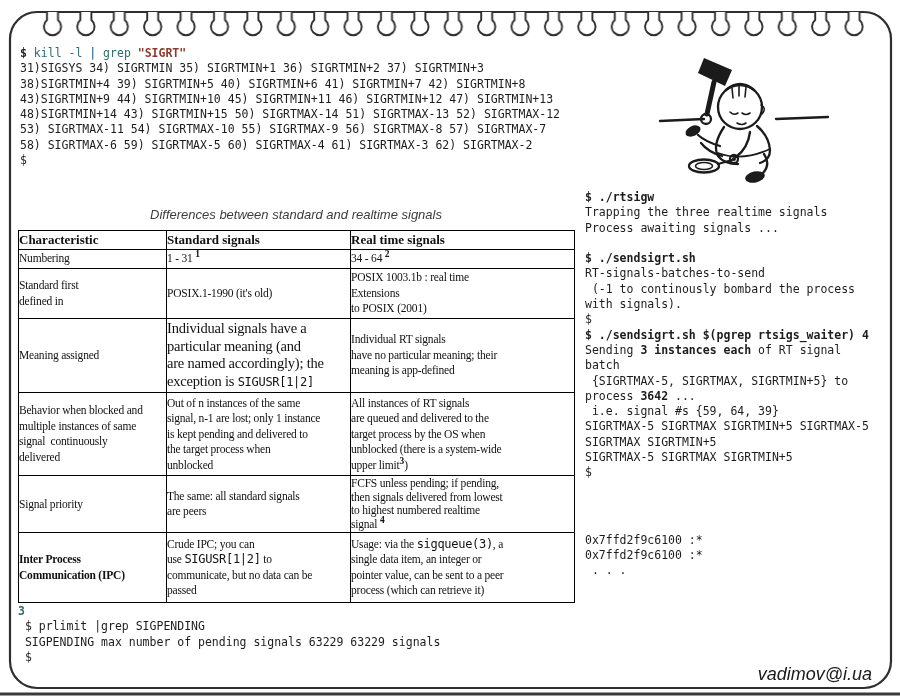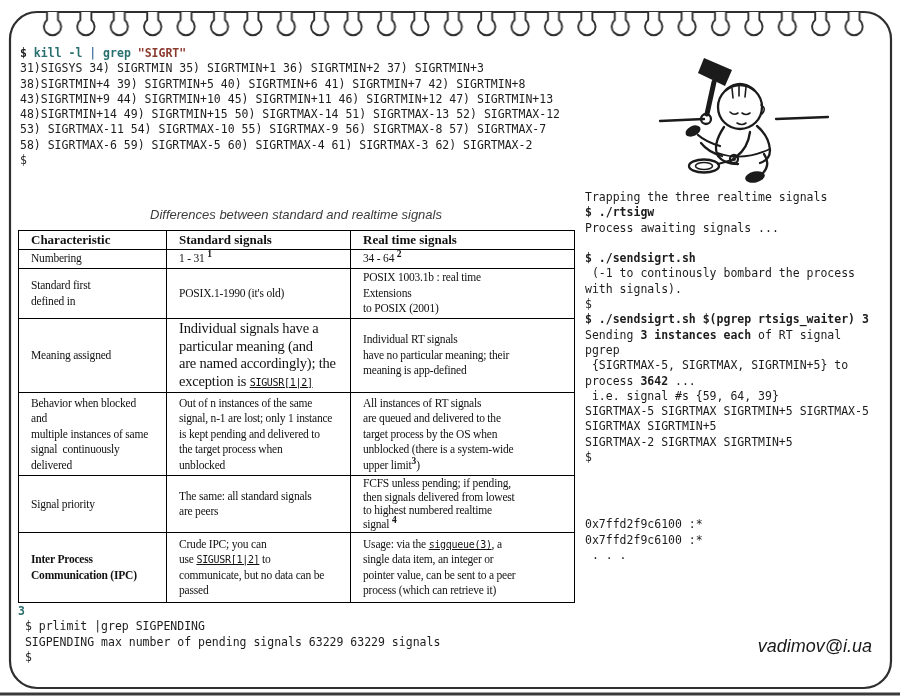--- a/index.html
+++ b/index.html
@@ -3,36 +3,36 @@
 <meta charset="utf-8">
 <style>
   html,body{margin:0;padding:0;background:#ffffff;}
   #page{position:relative;width:900px;height:700px;background:#ffffff;overflow:hidden;
         font-family:"DejaVu Sans Mono",monospace;color:#1c1c1c;}
   .abs{position:absolute;}
   
   .term{font-family:"DejaVu Sans Mono",monospace;font-size:11.5px;line-height:15.3px;color:#1c1c1c;}
   .term .line{white-space:pre;}
   .cmdline{font-weight:bold;}
-  .c-teal{color:#2a6f6f;font-weight:bold;}
+  .c-teal{color:#2a6f6f;font-weight:normal;}
   .c-pipe{color:#4a74a8;font-weight:bold;}
   .c-red{color:#8b3a2e;font-weight:bold;}
   .bold{font-weight:bold;}
   .spacer15{height:15.3px;}
   .spacer52{height:52px;}
   
   .tbl-title{font-family:"Liberation Sans",sans-serif;font-size:13px;color:#3c3c3c;text-align:center;font-style:italic;}
   table.sig{border-collapse:collapse;table-layout:fixed;width:556px;
             font-family:"Liberation Serif",serif;font-size:11.5px;line-height:15.5px;color:#111;}
-  table.sig td,table.sig th{border:1px solid #000;padding:1px 12px;vertical-align:middle;text-align:left;overflow:hidden;}
+  table.sig td,table.sig th{border:1px solid #000;padding:1px 0;vertical-align:middle;text-align:left;overflow:hidden;}
   table.sig th{font-size:13px;font-weight:bold;}
   .cellpre{white-space:pre-wrap;letter-spacing:-0.2px;}
   .big-serif{font-size:14.5px;line-height:17.6px;letter-spacing:-0.2px;}
   .tight{line-height:13.5px;}
-  .mono-in{font-family:"DejaVu Sans Mono",monospace;font-size:10px;letter-spacing:-0.3px;text-decoration:underline;}
+  .mono-in{font-family:"DejaVu Sans Mono",monospace;font-size:12px;letter-spacing:-0.3px;}
   sup.fn{font-weight:bold;font-size:9.5px;vertical-align:super;line-height:0;}
   .char-bold{font-weight:bold;font-family:Liberation Serif, serif;}
   
   .footnote{color:#2f6f6f;font-weight:bold;}
   .sig-text{font-family:"Liberation Sans",sans-serif;font-style:italic;font-size:18px;color:#1a1a1a;}
 </style>
 </head>
 <body>
 
 <div id="page">
@@ -75,21 +75,21 @@
       <path d="M66,114 L80,110"></path>
       <circle cx="82" cy="109" r="2" fill="#1b1b1b" stroke="none"></circle>
     </g>
   </svg>
 
   <div class="abs term" style="left:20px;top:46px;width:565px;">
     <div class="line cmdline"><span>$ </span><span class="c-teal">kill -l </span><span class="c-pipe">| </span><span class="c-teal">grep </span><span class="c-red">"SIGRT"</span></div>
     <div class="line">31)SIGSYS 34) SIGRTMIN 35) SIGRTMIN+1 36) SIGRTMIN+2 37) SIGRTMIN+3</div>
     <div class="line">38)SIGRTMIN+4 39) SIGRTMIN+5 40) SIGRTMIN+6 41) SIGRTMIN+7 42) SIGRTMIN+8</div>
     <div class="line">43)SIGRTMIN+9 44) SIGRTMIN+10 45) SIGRTMIN+11 46) SIGRTMIN+12 47) SIGRTMIN+13</div>
-    <div class="line">48)SIGRTMIN+14 49) SIGRTMIN+15 50) SIGRTMAX-14 51) SIGRTMAX-13 52) SIGRTMAX-12</div>
+    <div class="line">48)SIGRTMIN+14 43) SIGRTMIN+15 50) SIGRTMAX-14 51) SIGRTMAX-13 52) SIGRTMAX-12</div>
     <div class="line">53) SIGRTMAX-11 54) SIGRTMAX-10 55) SIGRTMAX-9 56) SIGRTMAX-8 57) SIGRTMAX-7</div>
     <div class="line">58) SIGRTMAX-6 59) SIGRTMAX-5 60) SIGRTMAX-4 61) SIGRTMAX-3 62) SIGRTMAX-2</div>
     <div class="line">$</div>
   </div>
 
   <div class="abs tbl-title" style="left:18px;top:207px;width:556px;">Differences between standard and realtime signals</div>
 
   <table class="sig abs" style="left:18px;top:230px;">
     <colgroup>
         <col style="width:148px">
@@ -195,46 +195,47 @@
             <div class="cellpre"><span>Usage: via the </span><span class="mono-in">sigqueue(3)</span><span>, a
 single data item, an integer or
 pointer value, can be sent to a peer
 process (which can retrieve it)</span></div>
           </td>
     </tr>
   </tbody>
     </table>
 
   <div class="abs term" style="left:585px;top:190px;width:305px;">
+    <div class="line cmdline">$ ./rtsigw</div>
     <div class="line">Trapping the three realtime signals</div>
-    <div class="line cmdline">$ ./rtsigw</div>
     <div class="line">Process awaiting signals ...</div>
     <div class="spacer15"></div>
     <div class="line cmdline">$ ./sendsigrt.sh</div>
+    <div class="line">RT-signals-batches-to-send</div>
     <div class="line"> (-1 to continously bombard the process</div>
     <div class="line">with signals).</div>
     <div class="line">$</div>
-    <div class="line cmdline">$ ./sendsigrt.sh $(pgrep rtsigs_waiter) 3</div>
+    <div class="line cmdline">$ ./sendsigrt.sh $(pgrep rtsigs_waiter) 4</div>
     <div class="line"><span>Sending </span><span class="bold">3 instances each</span><span> of RT signal</span></div>
-    <div class="line">pgrep</div>
+    <div class="line">batch</div>
     <div class="line"> {SIGRTMAX-5, SIGRTMAX, SIGRTMIN+5} to</div>
     <div class="line"><span>process </span><span class="bold">3642</span><span> ...</span></div>
     <div class="line"> i.e. signal #s {59, 64, 39}</div>
     <div class="line">SIGRTMAX-5 SIGRTMAX SIGRTMIN+5 SIGRTMAX-5</div>
     <div class="line">SIGRTMAX SIGRTMIN+5</div>
-    <div class="line">SIGRTMAX-2 SIGRTMAX SIGRTMIN+5</div>
+    <div class="line">SIGRTMAX-5 SIGRTMAX SIGRTMIN+5</div>
     <div class="line">$</div>
     <div class="spacer52"></div>
     <div class="line">0x7ffd2f9c6100 :*</div>
     <div class="line">0x7ffd2f9c6100 :*</div>
     <div class="line"> . . .</div>
   </div>
 
   <div class="abs term" style="left:18px;top:604px;width:560px;">
     <div class="line footnote">3</div>
     <div class="line"> $ prlimit |grep SIGPENDING</div>
     <div class="line"> SIGPENDING max number of pending signals 63229 63229 signals</div>
     <div class="line"> $</div>
   </div>
 
-  <div class="abs sig-text" style="right:28px;top:636px;">vadimov@i.ua</div>
+  <div class="abs sig-text" style="right:28px;top:664px;">vadimov@i.ua</div>
 
 </div>
 
 </body></html>

